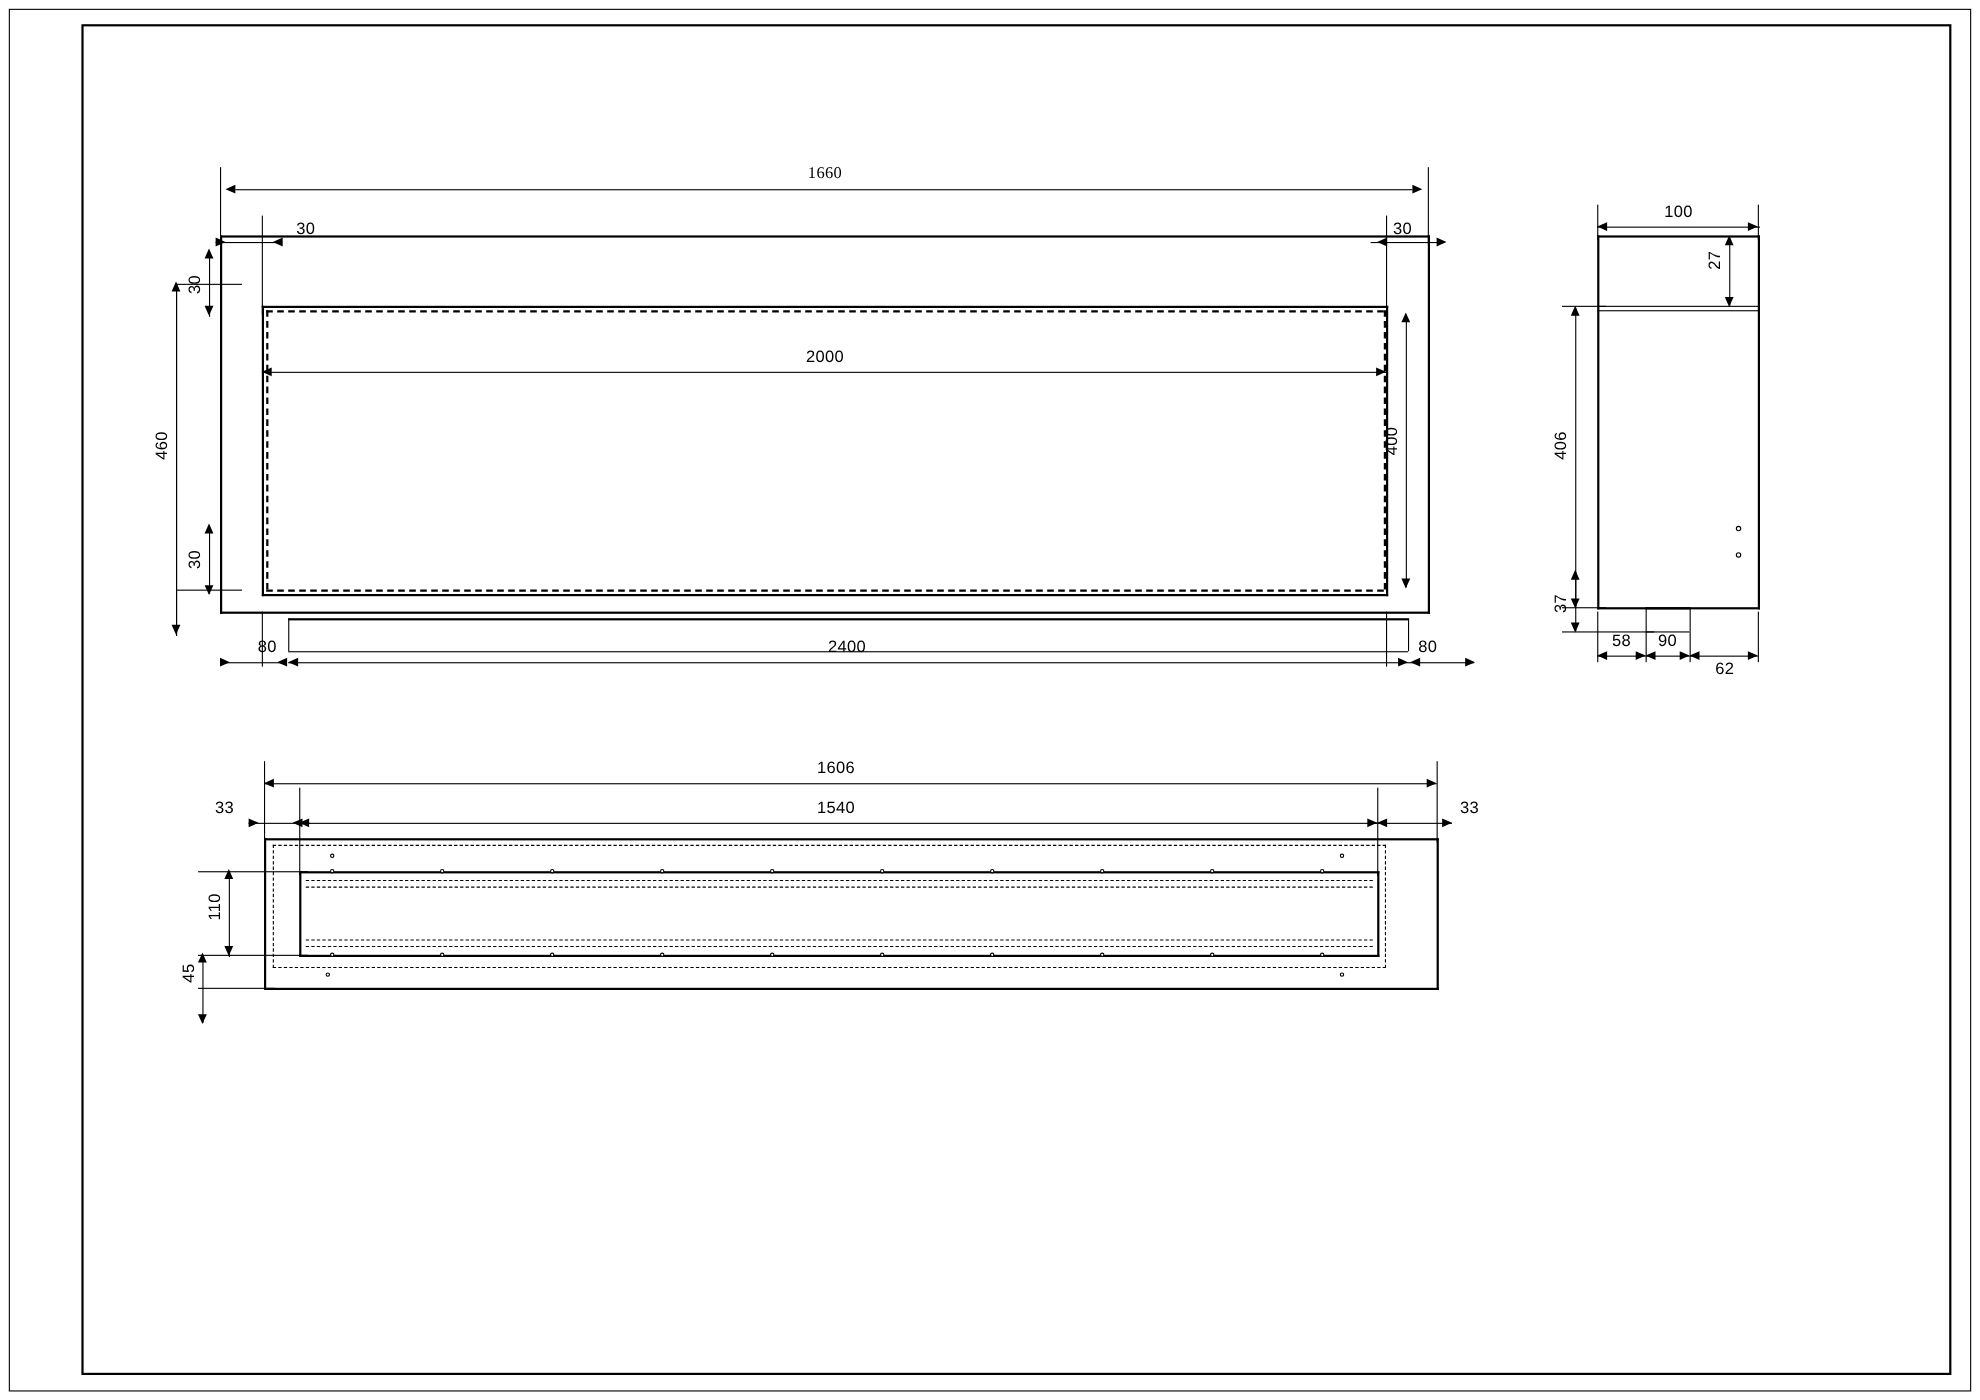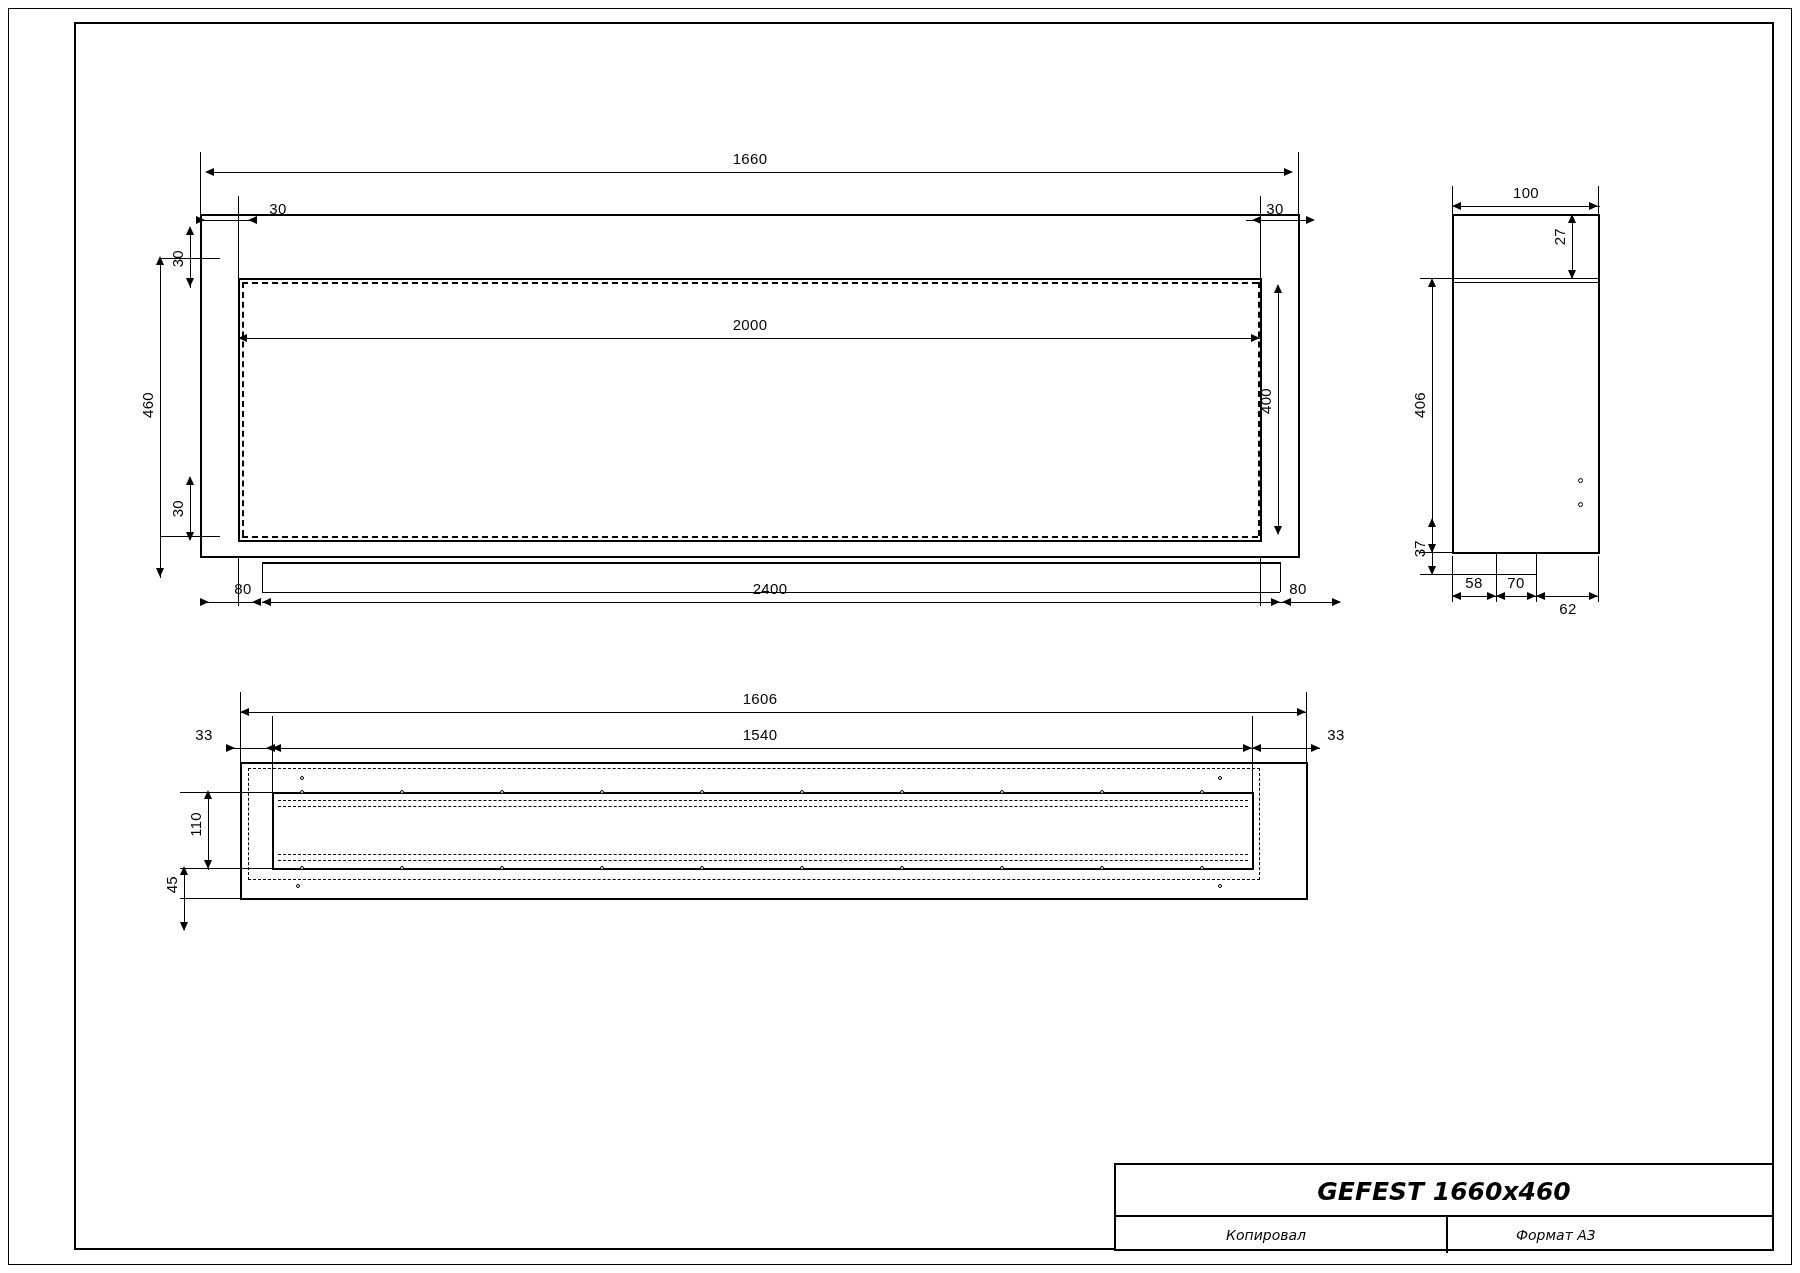--- a/index.html
+++ b/index.html
@@ -78,21 +78,21 @@
     <div class="ln v" style="left:1260px;top:196px;height:90px;"></div>
     <div class="ln h" style="left:160px;top:258px;width:60px;"></div>
     <div class="ln h" style="left:160px;top:536px;width:60px;"></div>
     <div class="ln v" style="left:160px;top:258px;height:320px;"></div>
     <div class="ln v" style="left:238px;top:556px;height:50px;"></div>
     <div class="ln v" style="left:1260px;top:556px;height:50px;"></div>
 
     <div class="ln h" style="left:214px;top:172px;width:1070px;"></div>
     <div class="arrow ar-l" style="left:205px;top:168px;"></div>
     <div class="arrow ar-r" style="left:1284px;top:168px;"></div>
-    <div class="dim-txt ctr" style="left:750px;top:150px;">1660</div>
+    <div class="dim-txt ctr" style="left:750px;top:150px;font-family:Liberation Serif, serif;">1660</div>
 
     <div class="ln h" style="left:196px;top:220px;width:60px;"></div>
     <div class="arrow ar-r" style="left:196px;top:216px;"></div>
     <div class="arrow ar-l" style="left:248px;top:216px;"></div>
     <div class="dim-txt ctr" style="left:278px;top:200px;">30</div>
 
     <div class="ln h" style="left:1246px;top:220px;width:66px;"></div>
     <div class="arrow ar-l" style="left:1252px;top:216px;"></div>
     <div class="arrow ar-r" style="left:1306px;top:216px;"></div>
     <div class="dim-txt ctr" style="left:1275px;top:200px;">30</div>
@@ -186,21 +186,21 @@
     <div class="dim-txt v" style="left:1411px;top:540px;">37</div>
 
     <div class="ln h" style="left:1452px;top:596px;width:44px;"></div>
     <div class="arrow ar-l" style="left:1452px;top:592px;"></div>
     <div class="arrow ar-r" style="left:1487px;top:592px;"></div>
     <div class="dim-txt ctr" style="left:1474px;top:574px;">58</div>
 
     <div class="ln h" style="left:1496px;top:596px;width:40px;"></div>
     <div class="arrow ar-l" style="left:1496px;top:592px;"></div>
     <div class="arrow ar-r" style="left:1527px;top:592px;"></div>
-    <div class="dim-txt ctr" style="left:1516px;top:574px;">70</div>
+    <div class="dim-txt ctr" style="left:1516px;top:574px;">90</div>
 
     <div class="ln h" style="left:1536px;top:596px;width:62px;"></div>
     <div class="arrow ar-l" style="left:1536px;top:592px;"></div>
     <div class="arrow ar-r" style="left:1589px;top:592px;"></div>
     <div class="dim-txt ctr" style="left:1568px;top:600px;">62</div>
   </div>
 
   <div>
 
     <div class="ln h2" style="left:240px;top:762px;width:1068px;"></div>
@@ -278,21 +278,14 @@
     <div class="arrow ar-u" style="left:204px;top:790px;"></div>
     <div class="arrow ar-d" style="left:204px;top:860px;"></div>
     <div class="dim-txt v" style="left:187px;top:812px;">110</div>
 
     <div class="ln v" style="left:184px;top:868px;height:62px;"></div>
     <div class="arrow ar-u" style="left:180px;top:866px;"></div>
     <div class="arrow ar-d" style="left:180px;top:922px;"></div>
     <div class="dim-txt v" style="left:163px;top:876px;">45</div>
   </div>
 
-  <div class="title-block">
-    <div class="tb-row1"></div>
-    <div class="tb-title">GEFEST 1660x460</div>
-    <div class="tb-divider"></div>
-    <div class="tb-sub-l">Копировал</div>
-    <div class="tb-sub-r">Формат А3</div>
-  </div>
 
 </div>
 
 </body></html>

